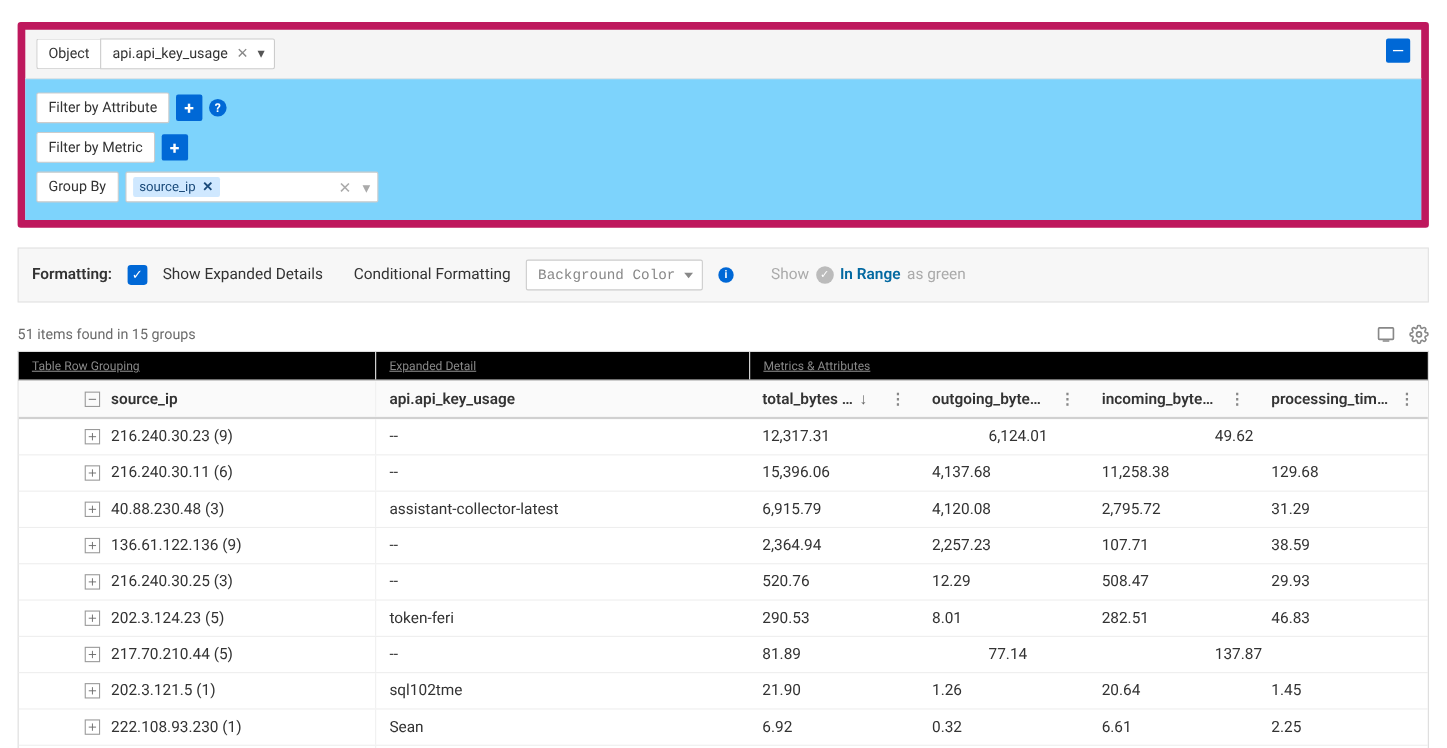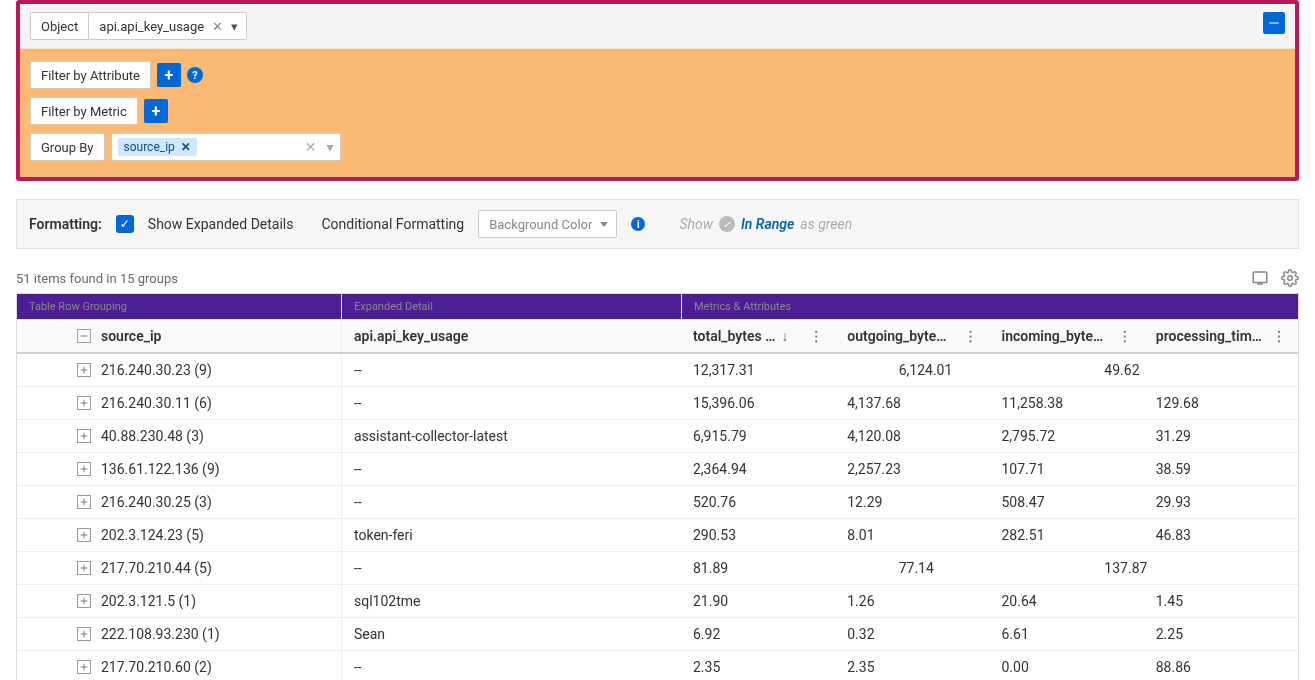--- a/index.html
+++ b/index.html
@@ -11,23 +11,24 @@
     color: #333;
     background: #fff;
     width: 1315px;
     height: 680px;
     overflow: hidden;
   }
   .page { padding: 0 16px; }
 
   
   .panel {
-    border: 4px solid #be185d;
+    border: 7px solid #be185d;
     border-radius: 3px;
     background: #f5f5f5;
+    margin-top: 20px;
     position: relative;
   }
   .panel-header {
     display: flex;
     align-items: center;
     padding: 8px 10px;
     position: relative;
   }
   .collapse-btn {
     position: absolute;
@@ -69,21 +70,21 @@
   }
   .obj-sel .clear-x {
     color: #888;
     cursor: pointer;
     font-size: 13px;
   }
   .obj-sel .caret {
     color: #555;
   }
   .panel-body {
-    background: #fdba74;
+    background: #7dd3fc;
     border-top: 1px solid #e6e6e6;
     padding: 12px 10px 8px 10px;
   }
   .filter-row {
     display: flex;
     align-items: center;
     gap: 6px;
     margin-bottom: 8px;
   }
   .btn-white {
@@ -184,20 +185,21 @@
     border: 1px solid #ccc;
     background: #fff;
     color: #888;
     border-radius: 2px;
     padding: 4px 24px 4px 10px;
     font-size: 13px;
     height: 28px;
     display: inline-flex;
     align-items: center;
     position: relative;
+    font-family: Liberation Mono, monospace;
   }
   .sel::after {
     content: "";
     position: absolute;
     right: 8px;
     top: 50%;
     margin-top: -2px;
     border-left: 4px solid transparent;
     border-right: 4px solid transparent;
     border-top: 5px solid #888;
@@ -214,21 +216,21 @@
     align-items: center;
     justify-content: center;
   }
   .muted { color: #aaa; }
   .check-muted {
     width: 16px; height: 16px; border-radius: 50%;
     background: #bbb; color: #fff; display: inline-flex;
     align-items: center; justify-content: center; font-size: 10px;
   }
   .semi-bold { font-weight: 600; color: #0369a1; }
-  .range-group { display: flex; align-items: flex-start; gap: 6px; margin-left: 20px; font-style: italic; }
+  .range-group { display: flex; align-items: flex-start; gap: 6px; margin-left: 20px; }
 
   
   .summary {
     display: flex;
     align-items: center;
     margin-top: 20px;
     color: #6b6b6b;
     font-size: 13px;
   }
   .summary .right {
@@ -242,24 +244,25 @@
   }
 
   
   .tbl {
     margin-top: 6px;
     border: 1px solid #dcdcdc;
     border-bottom: none;
   }
   .band {
     display: flex;
-    background: #4c1d95;
+    background: #000000;
     font-size: 11px;
     color: #888;
     border-bottom: 1px solid #e0e0e0;
+    text-decoration: underline;
   }
   .band > div { padding: 6px 12px; }
   .band .c1 { width: 324px; }
   .band .c2 { width: 340px; border-left: 1px solid #e7e7e7; }
   .band .c3 { flex: 1; border-left: 1px solid #e7e7e7; }
 
   .hdr, .row {
     display: flex;
     align-items: center;
     border-bottom: 1px solid #eee;

